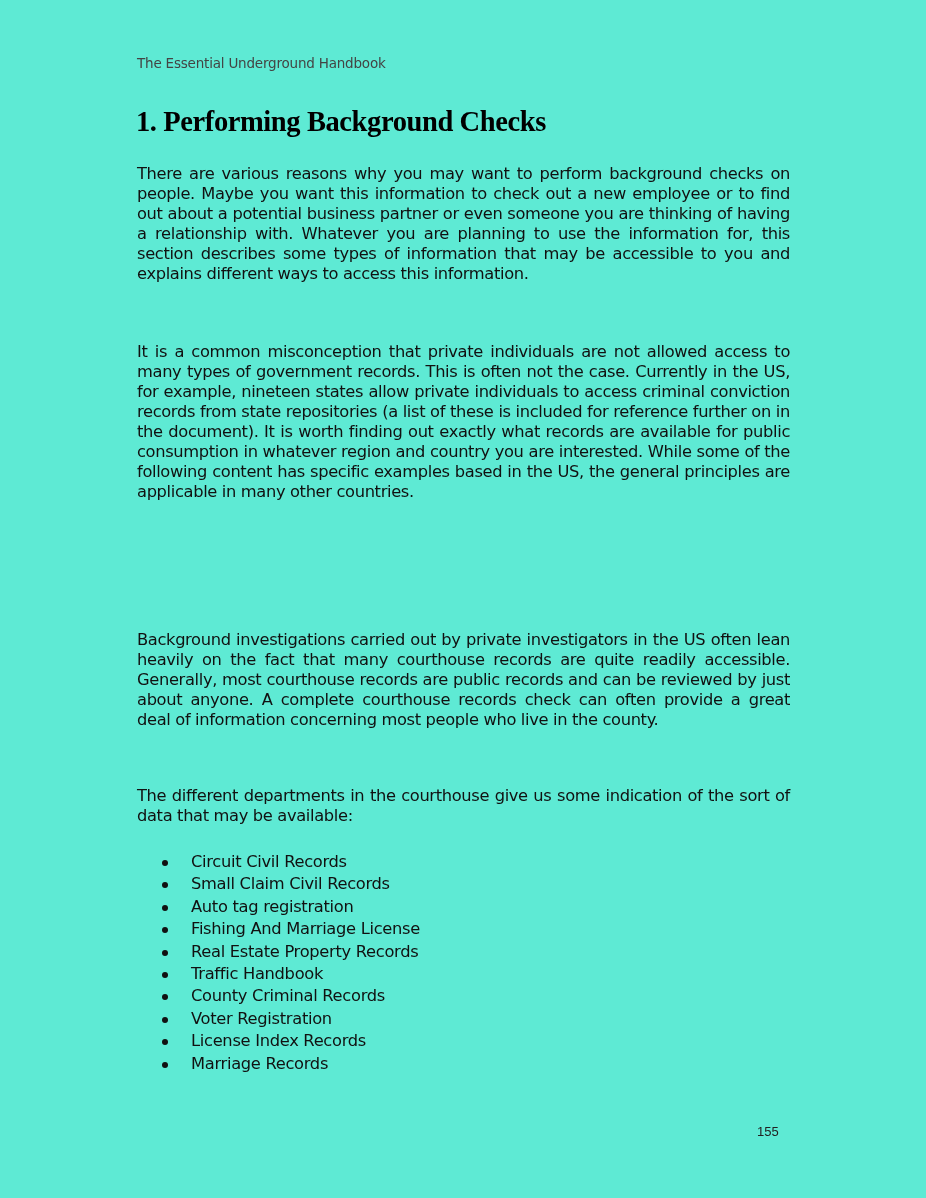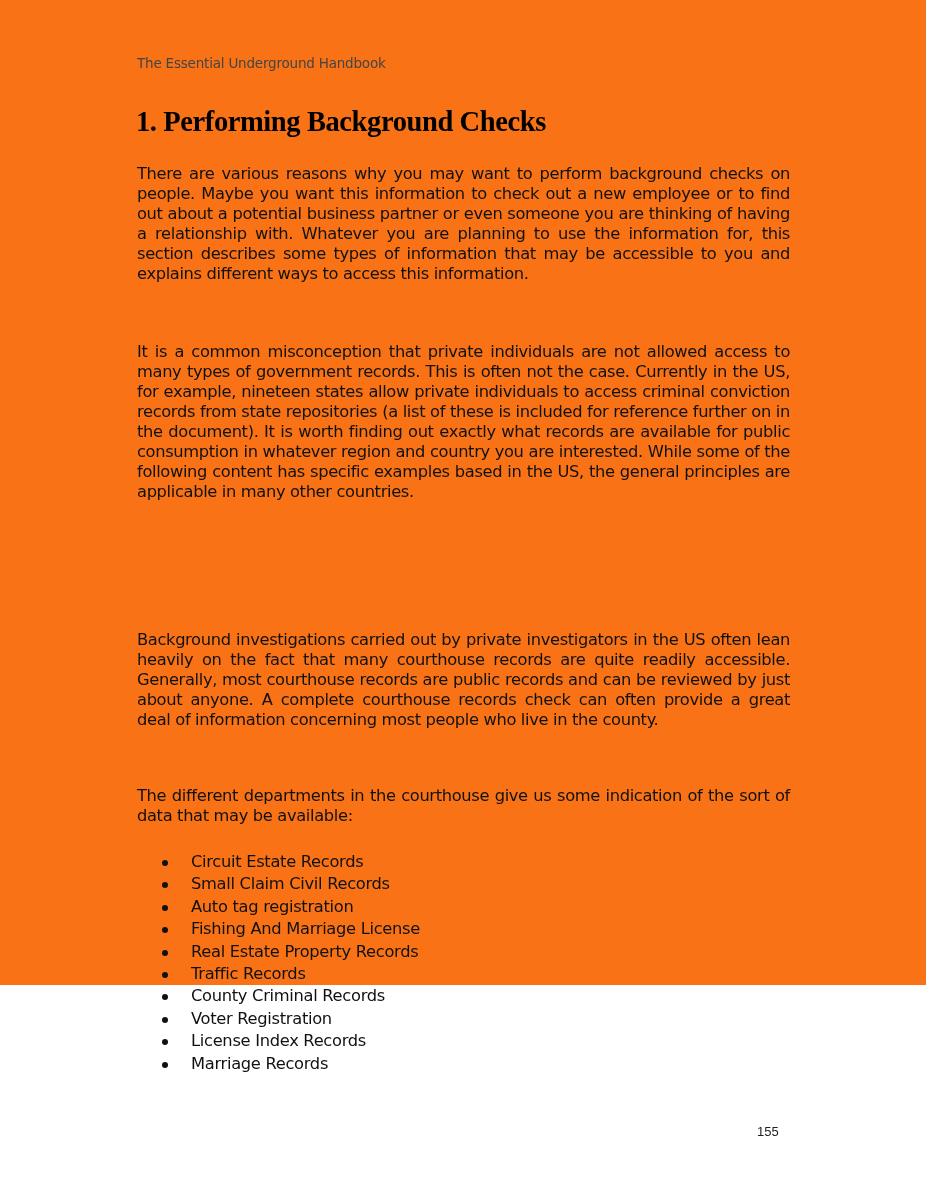--- a/index.html
+++ b/index.html
@@ -1,17 +1,17 @@
 <!DOCTYPE html>
 <html><head>
   <meta charset="utf-8">
   <style>
     html, body { margin: 0; padding: 0; background: #ffffff; }
     body { width: 926px; height: 1198px; position: relative; overflow: hidden; }
-    .page { position: absolute; left: 0; top: 0; width: 926px; height: 985px; background: #f97316; color: #111; }
+    .page { position: absolute; left: 0; top: 0; width: 926px; height: 1198px; background: #5eead4; color: #111; }
     .running-header {
       position: absolute; left: 137px; top: 55px;
       font-family: "DejaVu Sans", sans-serif; font-size: 13.5px; color: #444;
       letter-spacing: -0.2px;
     }
     .chapter-title {
       position: absolute; left: 136px; top: 106px; margin: 0;
       font-family: "Liberation Serif", serif; font-weight: bold; font-size: 28.5px; color: #000;
       letter-spacing: -0.4px;
     }
@@ -53,26 +53,26 @@
   <h1 class="chapter-title">1. Performing Background Checks</h1>
 
   <p class="body-text p1">There are various reasons why you may want to perform background checks on people. Maybe you want this information to check out a new employee or to find out about a potential business partner or even someone you are thinking of having a relationship with. Whatever you are planning to use the information for, this section describes some types of information that may be accessible to you and explains different ways to access this information.</p>
   <p class="body-text p2">It is a common misconception that private individuals are not allowed access to many types of government records. This is often not the case. Currently in the US, for example, nineteen states allow private individuals to access criminal conviction records from state repositories (a list of these is included for reference further on in the document). It is worth finding out exactly what records are available for public consumption in whatever region and country you are interested. While some of the following content has specific examples based in the US, the general principles are applicable in many other countries.</p>
 
 
   <p class="body-text p3">Background investigations carried out by private investigators in the US often lean heavily on the fact that many courthouse records are quite readily accessible. Generally, most courthouse records are public records and can be reviewed by just about anyone. A complete courthouse records check can often provide a great deal of information concerning most people who live in the county.</p>
   <p class="body-text p4">The different departments in the courthouse give us some indication of the sort of data that may be available:</p>
 
   <ul class="records-list">
-    <li><span class="bullet"></span><span>Circuit Estate Records</span></li>
+    <li><span class="bullet"></span><span>Circuit Civil Records</span></li>
     <li><span class="bullet"></span><span>Small Claim Civil Records</span></li>
     <li><span class="bullet"></span><span>Auto tag registration</span></li>
     <li><span class="bullet"></span><span>Fishing And Marriage License</span></li>
     <li><span class="bullet"></span><span>Real Estate Property Records</span></li>
-    <li><span class="bullet"></span><span>Traffic Records</span></li>
+    <li><span class="bullet"></span><span>Traffic Handbook</span></li>
     <li><span class="bullet"></span><span>County Criminal Records</span></li>
     <li><span class="bullet"></span><span>Voter Registration</span></li>
     <li><span class="bullet"></span><span>License Index Records</span></li>
     <li><span class="bullet"></span><span>Marriage Records</span></li>
   </ul>
 
   <div class="page-number">155</div>
 </div>
 
 </body></html>

